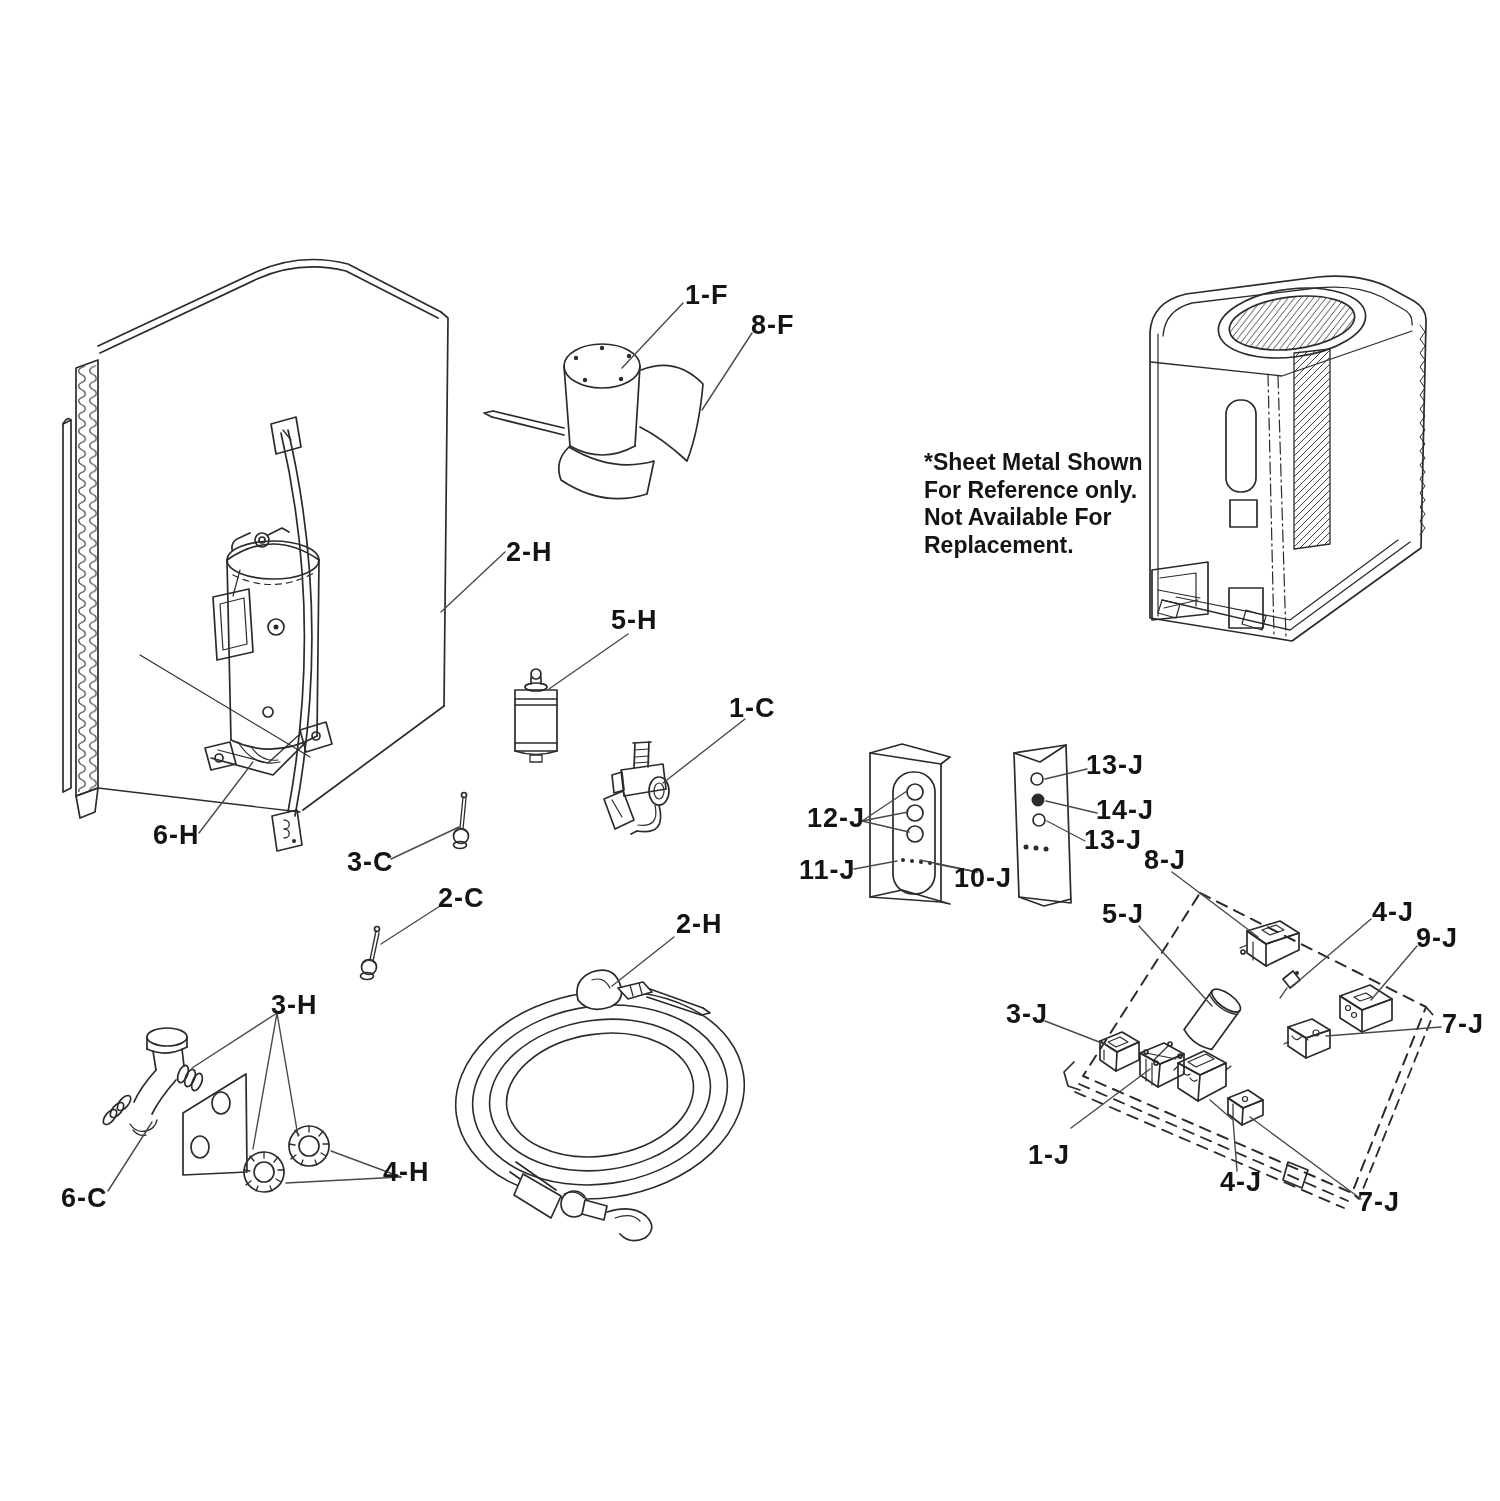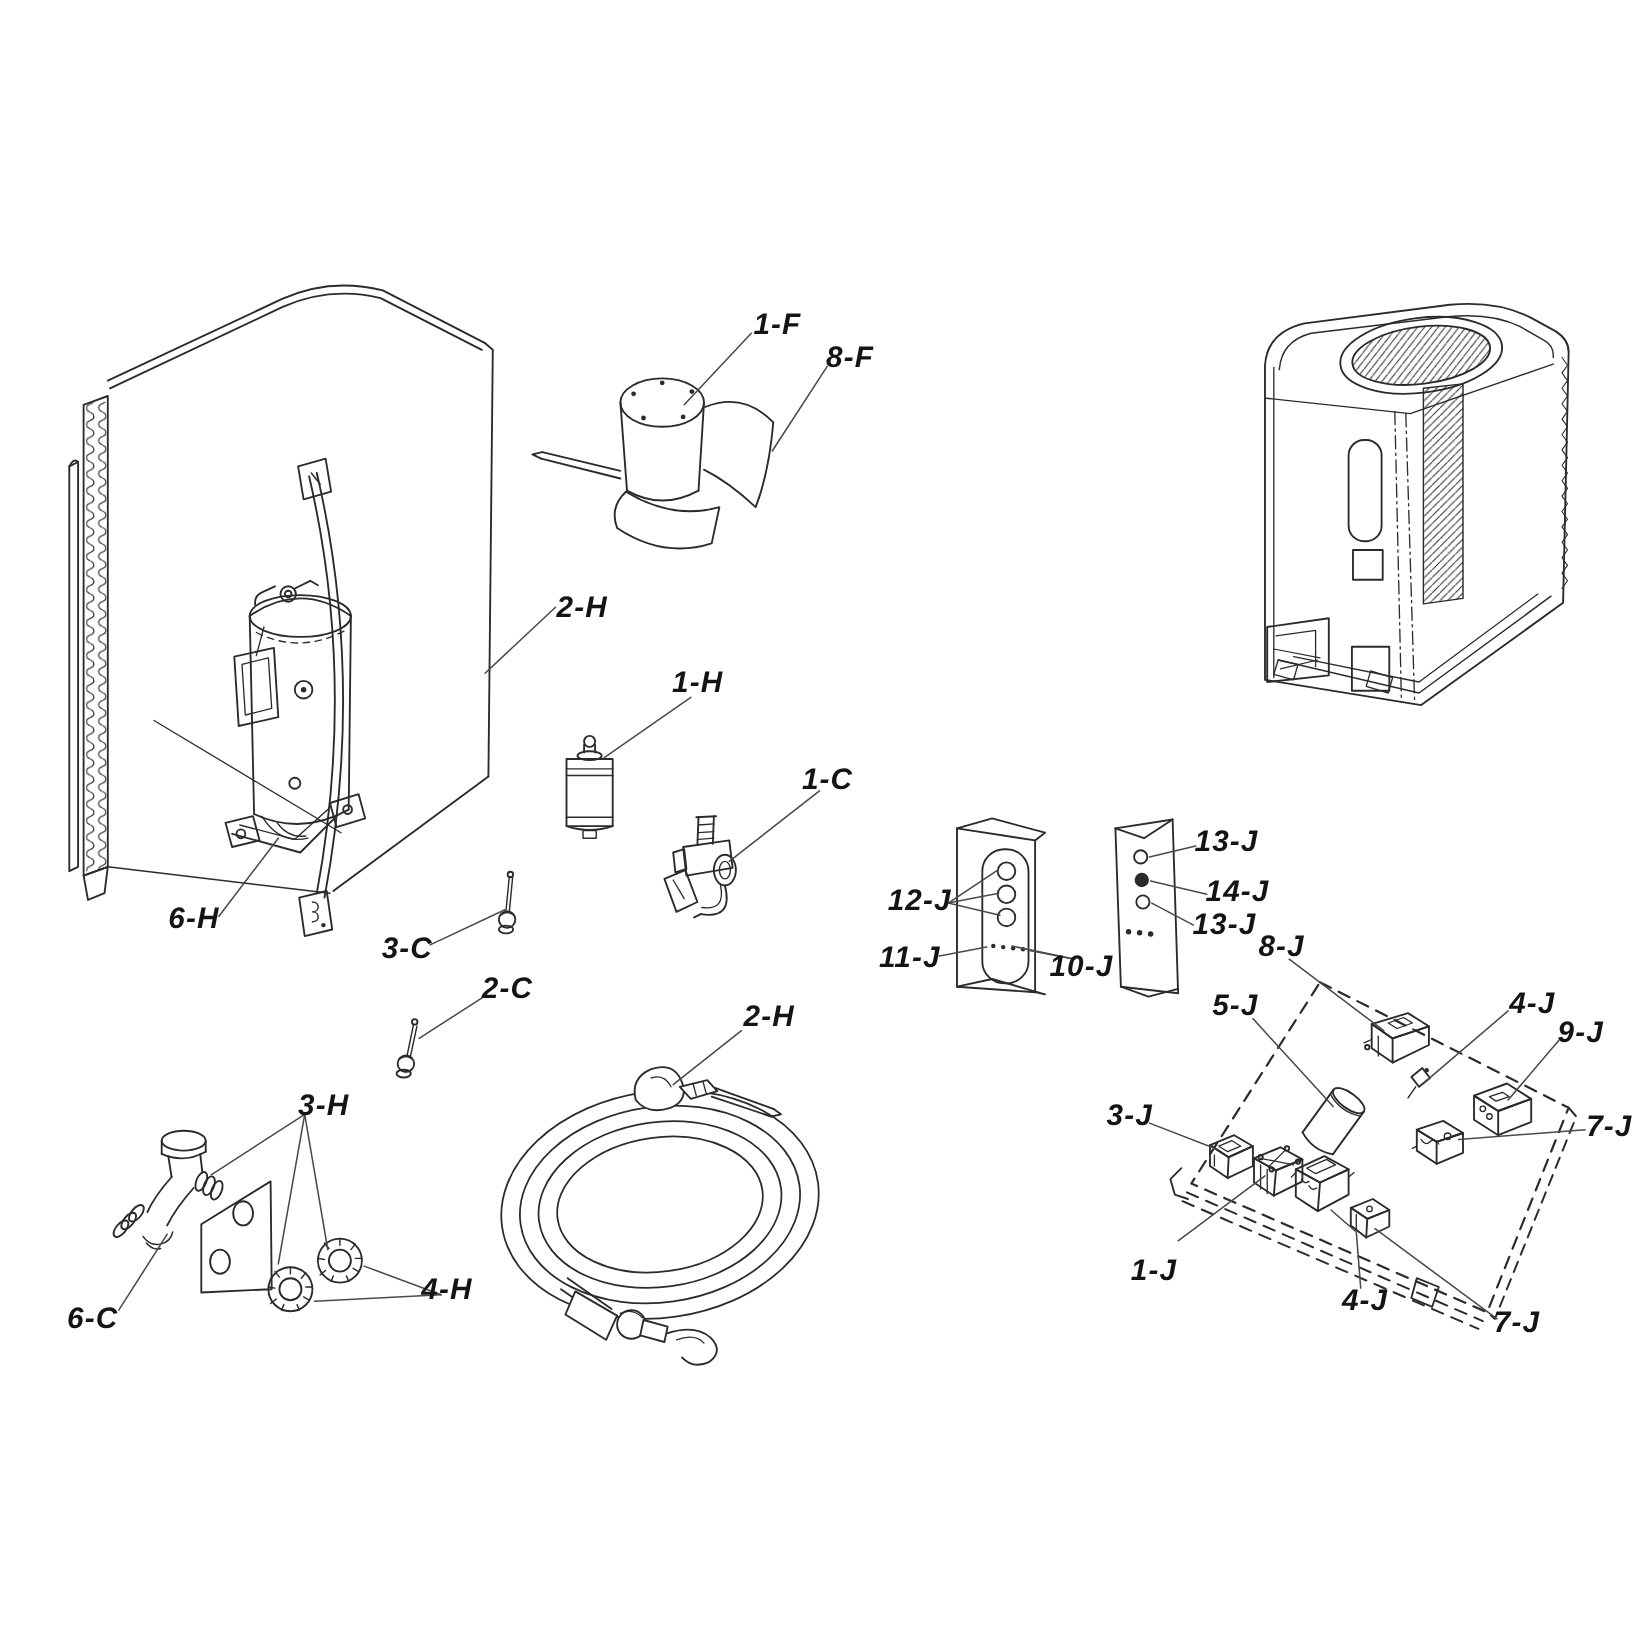--- a/index.html
+++ b/index.html
@@ -1,21 +1,21 @@
 <!DOCTYPE html>
 <html style="--bg: #ffffff; --label: #141414;"><head>
 <meta charset="utf-8">
 <style>
   :root{ --bg:#ffffff; --line:#2b2b2b; --label:#141414; --leader:#4a4a4a; }
   html,body{margin:0;padding:0;background:var(--bg);}
   .stage{position:relative;width:1500px;height:1501px;background:var(--bg);
          font-family:"Liberation Sans", sans-serif;overflow:hidden;}
   .stage svg{position:absolute;left:0;top:0;}
   .plabel{position:absolute;font-weight:bold;font-size:27px;line-height:27px;
-          color:var(--label);letter-spacing:1px;white-space:nowrap;font-style:italic;}
+          color:var(--label);letter-spacing:1px;white-space:nowrap;}
   .note{position:absolute;left:924px;top:449px;width:230px;
         font-weight:bold;font-size:23px;line-height:27.5px;color:var(--label);}
 </style>
 </head>
 <body>
 
 <div class="stage">
 
 <svg width="1500" height="1501" viewBox="0 0 1500 1501">
   <defs>
@@ -355,26 +355,32 @@
       <path d="M1417,946 L1371,1000"></path>
       <path d="M1441,1027 L1326,1036"></path>
       <path d="M1045,1021 L1107,1045"></path>
       <path d="M1071,1128 L1150,1069"></path>
       <path d="M1237,1171 L1233,1120 L1210,1100"></path>
       <path d="M1361,1199 L1250,1117"></path>
     </g>
   </g>
 </svg>
 
+  <div class="note">
+    <div>*Sheet Metal Shown</div>
+    <div>For Reference only.</div>
+    <div>Not Available For</div>
+    <div>Replacement.</div>
+  </div>
 
   <span class="plabel" style="left:685px;top:282px">1-F</span>
   <span class="plabel" style="left:751px;top:312px">8-F</span>
   <span class="plabel" style="left:506px;top:539px">2-H</span>
   <span class="plabel" style="left:153px;top:822px">6-H</span>
-  <span class="plabel" style="left:611px;top:607px">1-H</span>
+  <span class="plabel" style="left:611px;top:607px">5-H</span>
   <span class="plabel" style="left:729px;top:695px">1-C</span>
   <span class="plabel" style="left:347px;top:849px">3-C</span>
   <span class="plabel" style="left:438px;top:885px">2-C</span>
   <span class="plabel" style="left:676px;top:911px">2-H</span>
   <span class="plabel" style="left:271px;top:992px">3-H</span>
   <span class="plabel" style="left:383px;top:1159px">4-H</span>
   <span class="plabel" style="left:61px;top:1185px">6-C</span>
   <span class="plabel" style="left:807px;top:805px">12-J</span>
   <span class="plabel" style="left:799px;top:857px">11-J</span>
   <span class="plabel" style="left:954px;top:865px">10-J</span>

